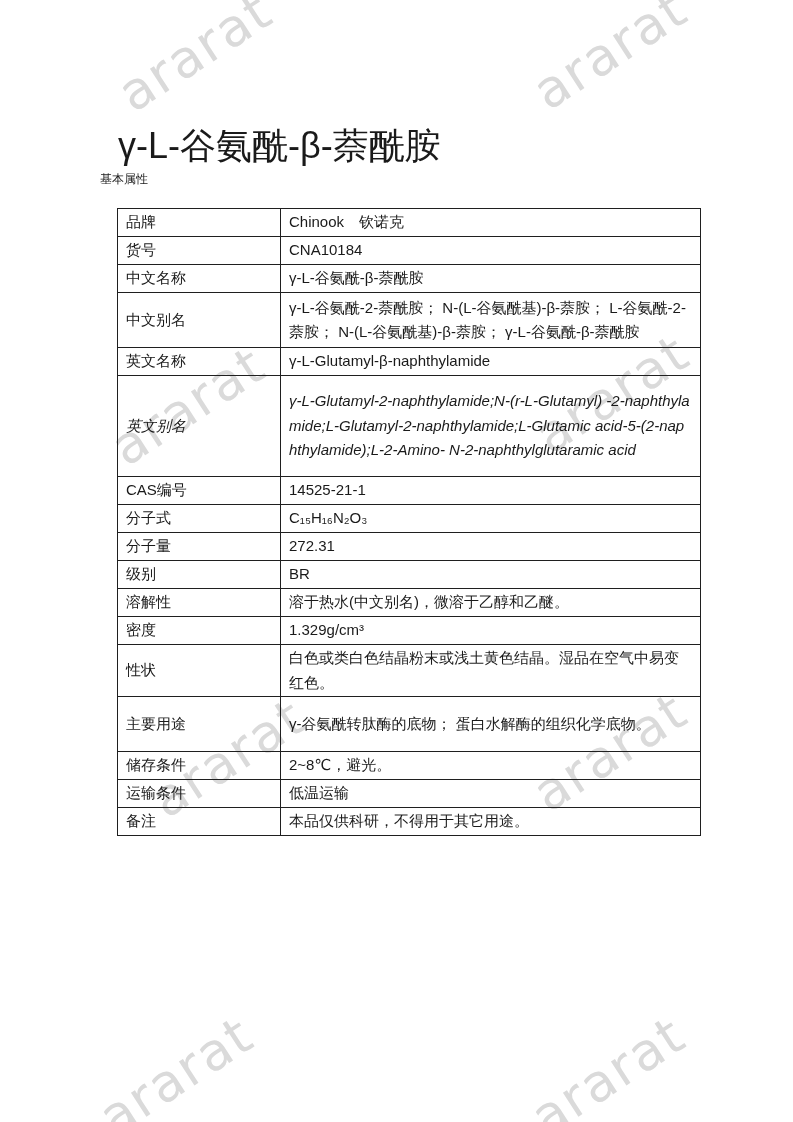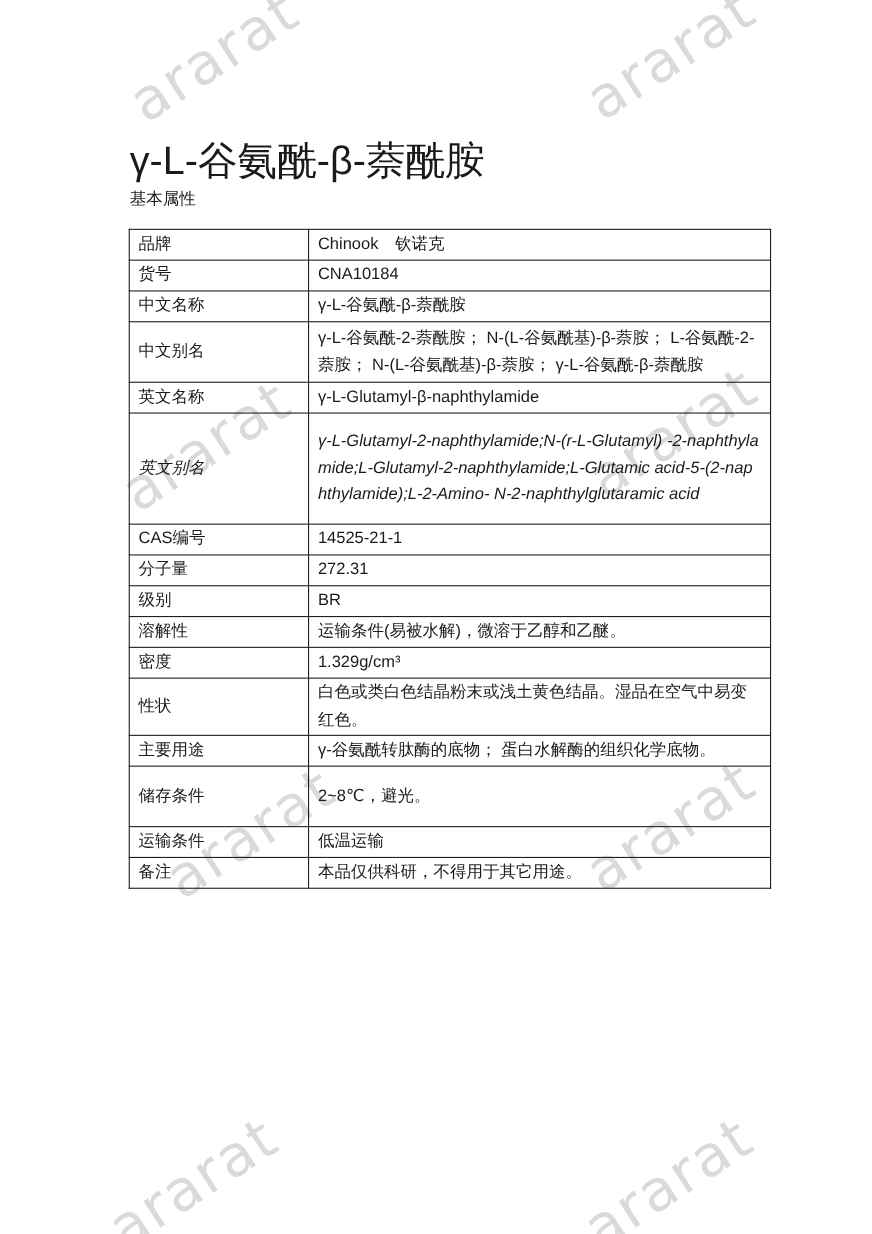--- a/index.html
+++ b/index.html
@@ -35,22 +35,22 @@
   .wm8{left:608px;top:1076px;}
   
   .content{position:relative;z-index:1;}
   .title{
     position:absolute;left:118px;top:101px;
     font-size:36px;line-height:1.15;
     font-weight:400;color:#1a1a1a;
     letter-spacing:0;
   }
   .section-heading{
-    position:absolute;left:118px;top:171px;
-    font-size:15px;color:#1a1a1a;
+    position:absolute;left:100px;top:171px;
+    font-size:12px;color:#1a1a1a;
   }
   .props-table{
     position:absolute;left:117px;top:208px;
     width:565px;
     border-collapse:collapse;
     table-layout:fixed;
     background:transparent;
   }
   .props-table td{
     border:1px solid #1f1f1f;
@@ -111,30 +111,34 @@
           </tr>
           <tr>
             <td class="label-cell">英文别名</td>
             <td class="value-cell">γ-L-Glutamyl-2-naphthylamide;N-(r-L-Glutamyl) -2-naphthylamide;L-Glutamyl-2-naphthylamide;L-Glutamic acid-5-(2-naphthylamide);L-2-Amino- N-2-naphthylglutaramic acid</td>
           </tr>
           <tr>
             <td class="label-cell">CAS编号</td>
             <td class="value-cell">14525-21-1</td>
           </tr>
           <tr>
+            <td class="label-cell">分子式</td>
+            <td class="value-cell">C₁₅H₁₆N₂O₃</td>
+          </tr>
+          <tr>
             <td class="label-cell">分子量</td>
             <td class="value-cell">272.31</td>
           </tr>
           <tr>
             <td class="label-cell">级别</td>
             <td class="value-cell">BR</td>
           </tr>
           <tr>
             <td class="label-cell">溶解性</td>
-            <td class="value-cell">运输条件(易被水解)，微溶于乙醇和乙醚。</td>
+            <td class="value-cell">溶于热水(中文别名)，微溶于乙醇和乙醚。</td>
           </tr>
           <tr>
             <td class="label-cell">密度</td>
             <td class="value-cell">1.329g/cm³</td>
           </tr>
           <tr>
             <td class="label-cell">性状</td>
             <td class="value-cell">白色或类白色结晶粉末或浅土黄色结晶。湿品在空气中易变红色。</td>
           </tr>
           <tr>

